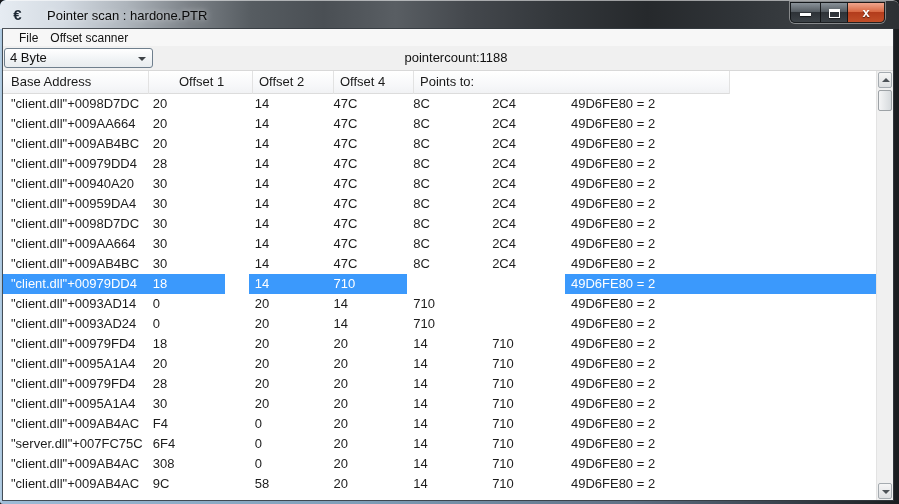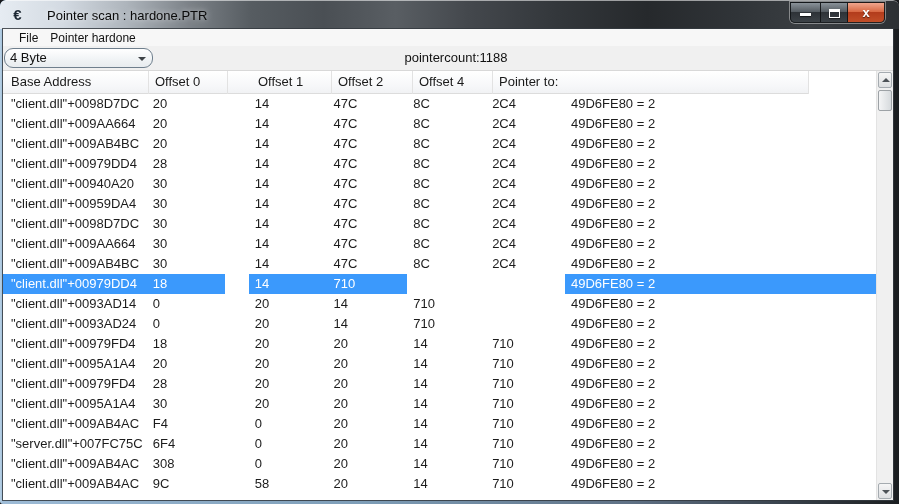--- a/index.html
+++ b/index.html
@@ -35,21 +35,21 @@
     font-size:13px;font-weight:bold;text-shadow:0 1px 1px rgba(0,0,0,.6);}
 
   
   .client{position:absolute;left:3px;right:6px;top:29px;bottom:4px;background:#F0F0F0;
     box-shadow:0 0 0 1px rgba(52,58,64,.85);display:flex;flex-direction:column;}
   .menubar{height:17px;background:#F7F7F7;display:flex;align-items:center;
     font-size:12px;color:#111;padding-left:10px;flex:0 0 auto;}
   .menu-item{padding:1px 6px;white-space:nowrap;}
   .toolbar{height:24px;position:relative;background:#F0F0F0;flex:0 0 auto;}
   .combo{position:absolute;left:1px;top:2px;width:149px;height:20px;
-    border:1px solid #6F7F8D;border-radius:9px;
+    border:1px solid #6F7F8D;border-radius:3px;
     background:linear-gradient(180deg,#FFFFFF,#F0F3F5 60%,#E8ECEF);
     font-size:13px;color:#111;line-height:18px;padding-left:5px;}
   .combo-btn{position:absolute;right:0;top:0;width:18px;height:18px;}
   .tri-down{position:absolute;right:6px;top:8px;width:0;height:0;
     border-left:4px solid transparent;border-right:4px solid transparent;border-top:4px solid #3E4347;}
   .pcount{position:absolute;left:0;right:0;top:4px;text-align:center;font-size:13px;color:#111;
     transform:translateX(8px);}
 
   
   .listview{position:relative;flex:1 1 auto;background:#FFF;border-top:1px solid #D8D8D8;overflow:hidden;}
@@ -100,41 +100,40 @@
       <div class="wbtn close">
         <span class="glyph-close">x</span>
       </div>
     </div>
   </div>
 
   <div class="client">
 
     <div class="menubar">
       <span class="menu-item">File</span>
-      <span class="menu-item">Pointer hardone</span>
+      <span class="menu-item">Offset scanner</span>
     </div>
 
     <div class="toolbar">
       <div class="combo">
         <span>4 Byte</span>
         <span class="combo-btn">
             <i class="tri-down"></i>
           </span>
       </div>
       <div class="pcount">pointercount:1188</div>
     </div>
 
     <div class="listview">
       <div class="lv-header" id="lvHeader">
           <div class="hcell c0">Base Address</div>
-          <div class="hcell c1">Offset 0</div>
           <div class="hcell c2">Offset 1</div>
           <div class="hcell c3">Offset 2</div>
           <div class="hcell c5">Offset 4</div>
-          <div class="hcell c6">Pointer to:</div>
+          <div class="hcell c6">Points to:</div>
         </div>
       <div class="lv-rows" id="lvRows">
           <div class="lv-row">
             <div class="cell c0">"client.dll"+0098D7DC</div>
             <div class="cell c1">20</div>
             <div class="cell c2">14</div>
             <div class="cell c3">47C</div>
             <div class="cell c4">8C</div>
             <div class="cell c5">2C4</div>
             <div class="cell c6">49D6FE80 = 2</div>

